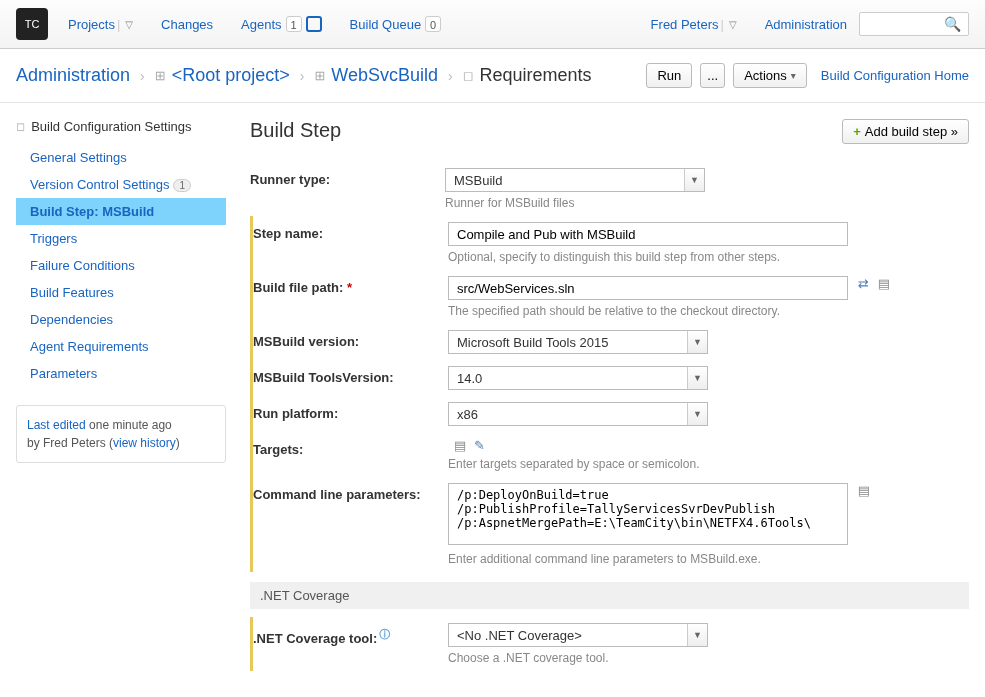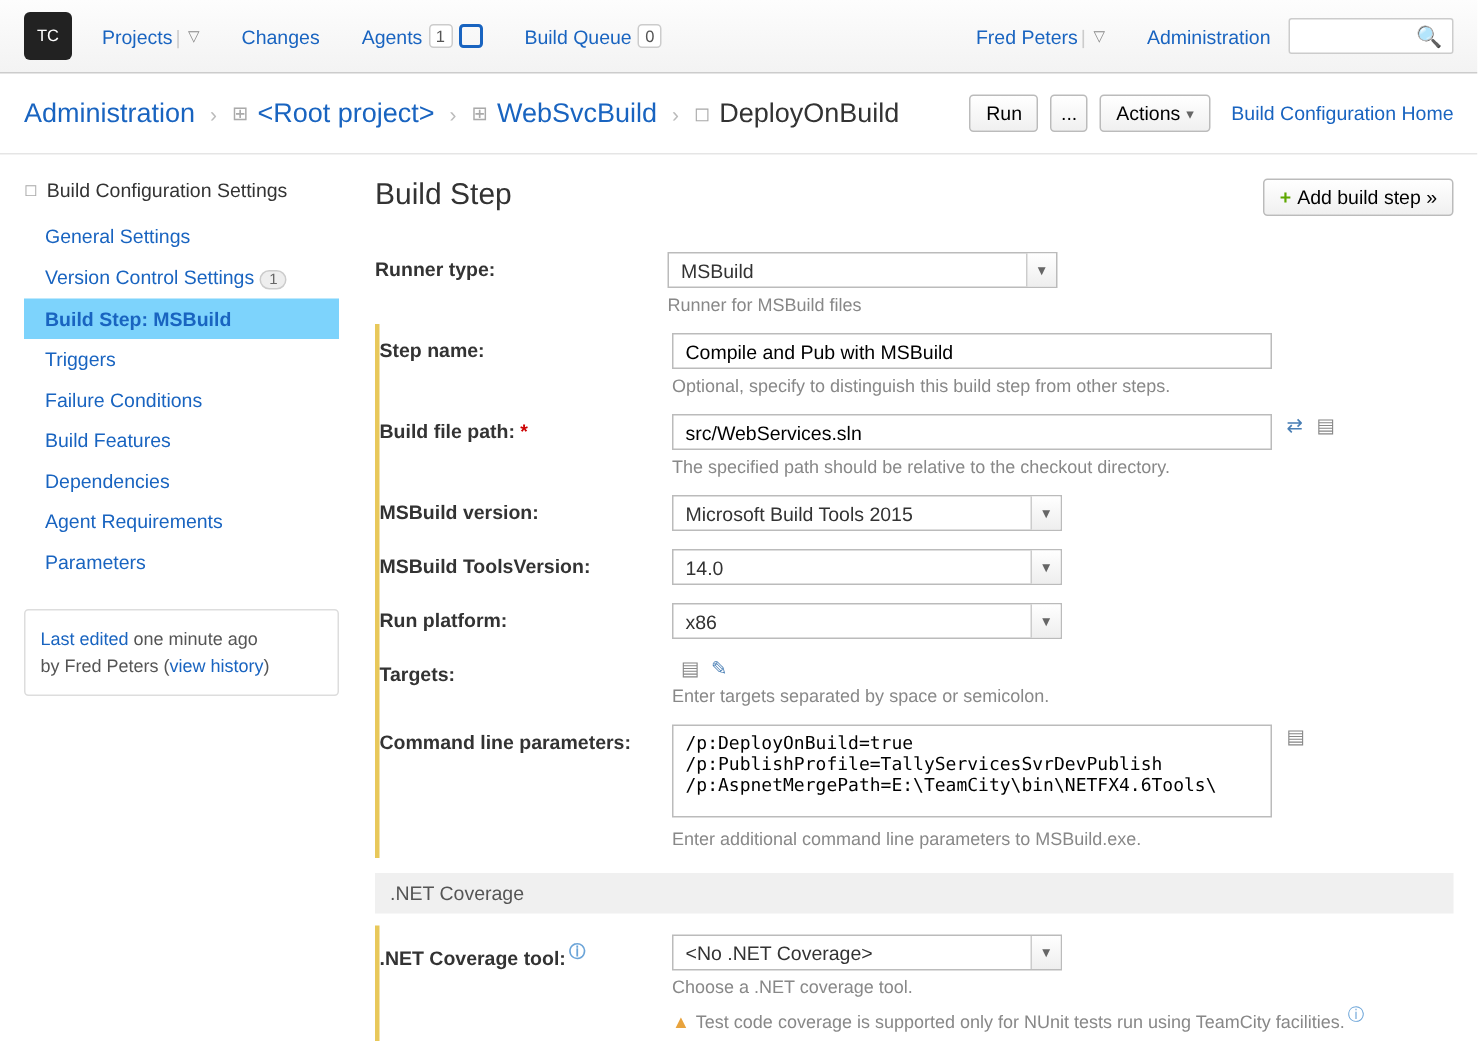--- a/index.html
+++ b/index.html
@@ -106,21 +106,21 @@
       <span>&lt;Root project&gt;</span>
     </a>
   <span class="crumb-sep">›</span>
   <a class="crumb-link">
       <span class="crumb-icon">⊞</span>
       <span>WebSvcBuild</span>
     </a>
   <span class="crumb-sep">›</span>
   <span class="crumb-current">
       <span class="crumb-icon">◻</span>
-      <span>DeployOnBuild</span>
+      <span>Requirements</span>
     </span>
   <div class="crumb-actions">
     <button class="btn">Run</button>
     <button class="btn" style="padding:4px 6px;">...</button>
     <button class="btn">
         <span>Actions</span>
         <span class="caret">▾</span>
       </button>
     <a style="margin-left:6px;">Build Configuration Home</a>
   </div>
@@ -251,19 +251,18 @@
 
     <div class="form-section">
       <div class="form-row">
         <div class="form-label"><span>.NET Coverage tool:</span><span class="help-circle">ⓘ</span></div>
         <div class="form-field">
           <div class="select-wrap">
               <span>&lt;No .NET Coverage&gt;</span>
               <div class="select-arrow">▼</div>
             </div>
           <div class="form-help">Choose a .NET coverage tool.</div>
-          <div class="form-help"><span class="warn-icon">▲</span><span>Test code coverage is supported only for NUnit tests run using TeamCity facilities.</span><span class="help-circle">ⓘ</span></div>
         </div>
       </div>
     </div>
 
   </div>
 </div>
 
 </body></html>

